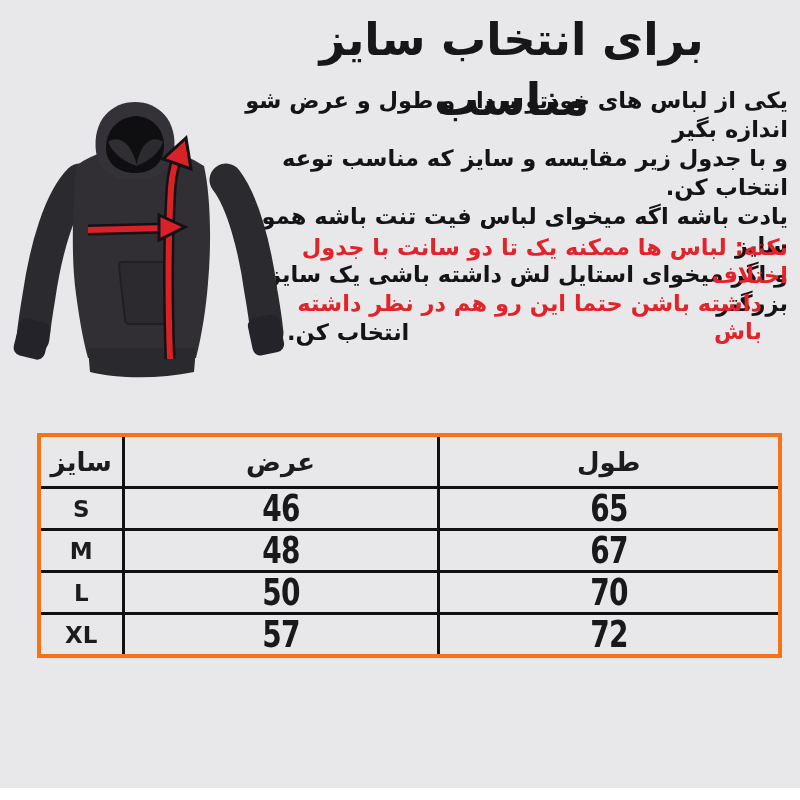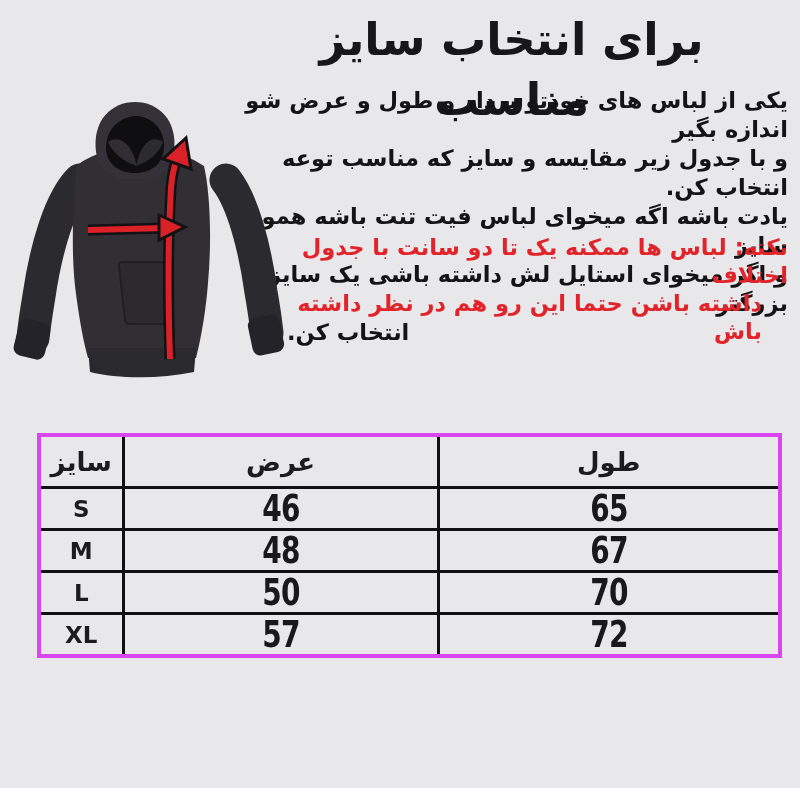--- a/index.html
+++ b/index.html
@@ -43,21 +43,21 @@
     display:flex; flex-direction:column; justify-content:center;
   }
 
   
   .hoodie-wrap { position:absolute; left:0; top:88px; width:310px; height:300px; }
 
   
   .table-wrap { position:absolute; left:37px; top:433px; }
   table.size-table {
     border-collapse:collapse; table-layout:fixed; width:741px;
-    border:4px solid #d946ef; background:transparent;
+    border:4px solid #f97316; background:transparent;
   }
   .size-table th, .size-table td {
     border:3px solid #111114; text-align:center; vertical-align:middle;
     color:#1c1c1f; padding:0;
   }
   .size-table th { height:49px; font-size:26px; font-weight:bold; direction:rtl; }
   .size-table td { height:39px; }
   .col-size  { width:84px; }
   .col-width { width:315px; }
   .col-length{ width:342px; }

